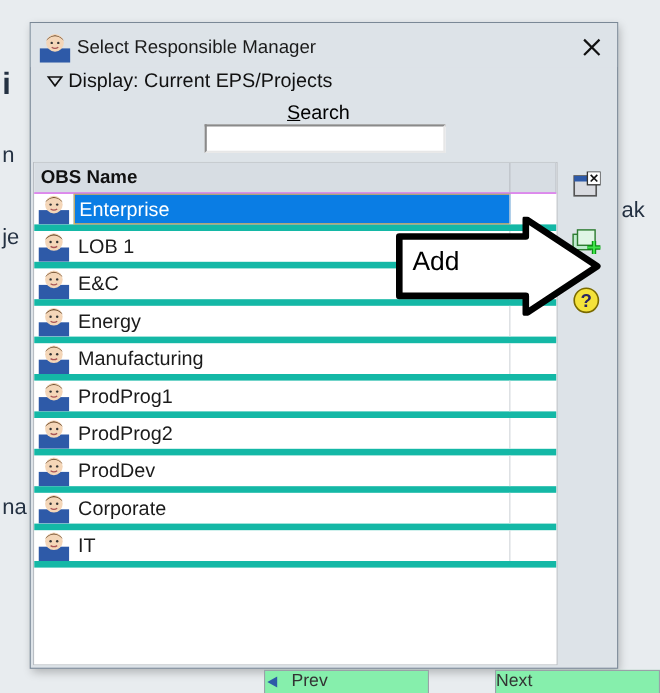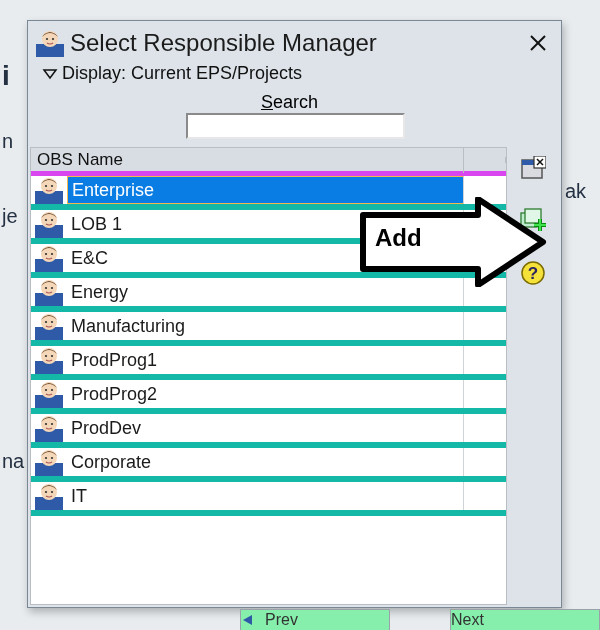--- a/index.html
+++ b/index.html
@@ -39,21 +39,21 @@
     padding: 4px 6px 0 8px;
     background: #dde3e8;
   }
   .title-icon {
     width: 28px; height: 28px;
     margin-right: 6px;
     position: relative;
   }
   .title-text {
     flex: 1;
-    font-size: 24px;
+    font-size: 17px;
     color: #1b1b1b;
   }
   .close-btn {
     width: 34px; height: 34px;
     display: flex; align-items: center; justify-content: center;
     font-size: 22px;
     color: #111;
     cursor: pointer;
   }
   
@@ -104,23 +104,23 @@
     display: flex;
     flex-direction: column;
     border: 1px solid #b9bec4;
     background: #fff;
     overflow: hidden;
     position: relative;
   }
   .col-header {
     height: 28px;
     background: #d7dde3;
-    border-bottom: 5px solid #d946ef;
-    display: flex;
-    align-items: center;
+    border-bottom: 1px solid #d946ef;
+    display: flex;
+    font-weight: bold;
   }
   .col-header .col {
     padding: 3px 6px;
     font-size: 17px;
     color: #111;
     border-right: 1px solid #b9bec4;
   }
   .col-main { flex: 1; }
   .col-side { width: 42px; }
   .rows {
@@ -189,21 +189,21 @@
   .annot-arrow {
     left: 358px;
     top: 197px;
     width: 190px;
     height: 90px;
   }
   .annot-label {
     left: 375px;
     top: 224px;
     font-size: 24px;
-    font-weight: 700;
+    font-weight: 400;
     color: #000;
   }
   
   .nav-btns {
     position: absolute;
     bottom: -1px;
     left: 240px;
     display: flex;
     gap: 60px;
   }

